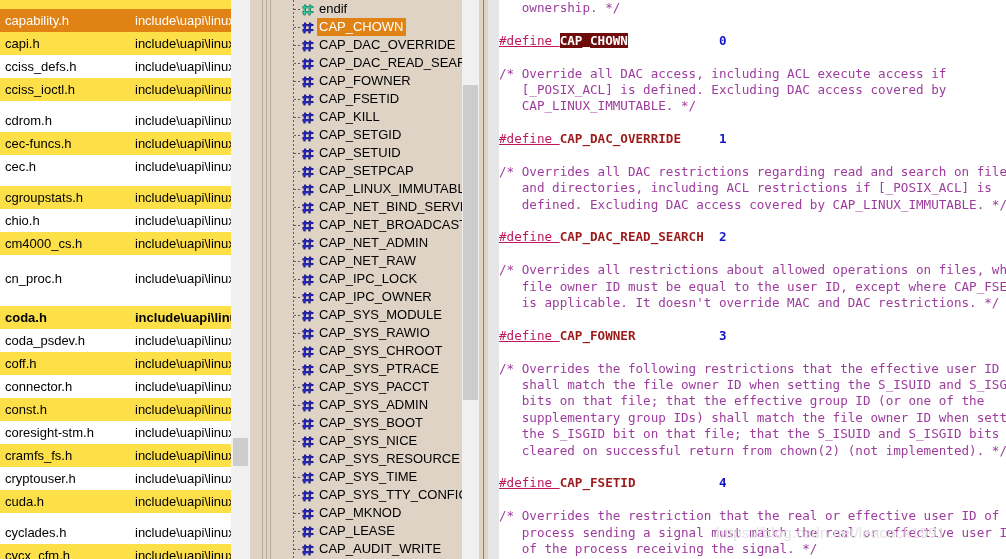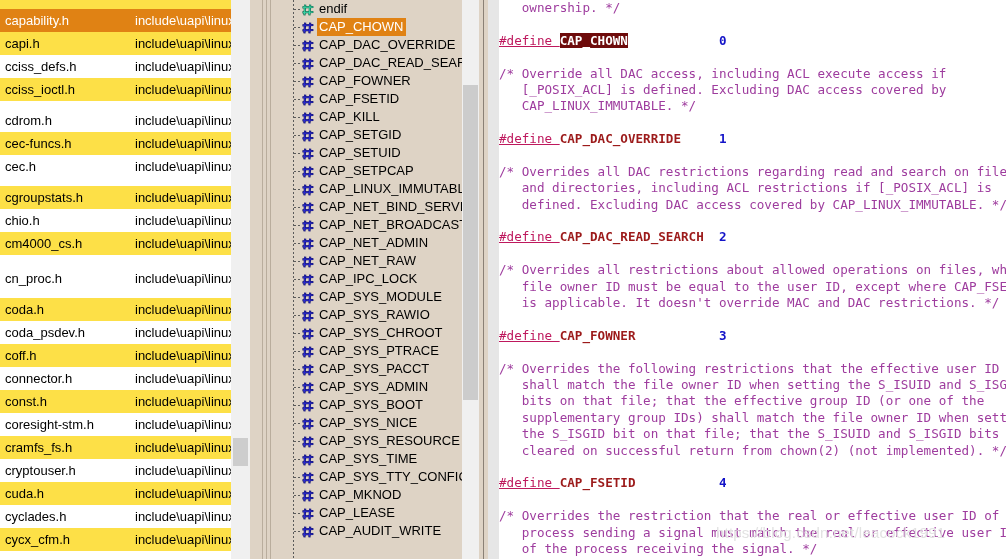--- a/index.html
+++ b/index.html
@@ -161,21 +161,21 @@
         <span class="file-path">include\uapi\linux</span>
       </div>
       <div class="file-row alt" style="margin-top: 0px;">
         <span class="file-name">cm4000_cs.h</span>
         <span class="file-path">include\uapi\linux</span>
       </div>
       <div class="file-row" style="margin-top: 12px;">
         <span class="file-name">cn_proc.h</span>
         <span class="file-path">include\uapi\linux</span>
       </div>
-      <div class="file-row alt" style="margin-top: 8px;">
+      <div class="file-row alt" style="margin-top: 16px; font-weight: bold;">
         <span class="file-name">coda.h</span>
         <span class="file-path">include\uapi\linux</span>
       </div>
       <div class="file-row" style="margin-top: 0px;">
         <span class="file-name">coda_psdev.h</span>
         <span class="file-path">include\uapi\linux</span>
       </div>
       <div class="file-row alt" style="margin-top: 0px;">
         <span class="file-name">coff.h</span>
         <span class="file-path">include\uapi\linux</span>
@@ -197,21 +197,21 @@
         <span class="file-path">include\uapi\linux</span>
       </div>
       <div class="file-row" style="margin-top: 0px;">
         <span class="file-name">cryptouser.h</span>
         <span class="file-path">include\uapi\linux</span>
       </div>
       <div class="file-row alt" style="margin-top: 0px;">
         <span class="file-name">cuda.h</span>
         <span class="file-path">include\uapi\linux</span>
       </div>
-      <div class="file-row" style="margin-top: 0px; border-radius: 8px;">
+      <div class="file-row" style="margin-top: 8px; border-radius: 8px;">
         <span class="file-name">cyclades.h</span>
         <span class="file-path">include\uapi\linux</span>
       </div>
       <div class="file-row alt" style="margin-top: 0px;">
         <span class="file-name">cycx_cfm.h</span>
         <span class="file-path">include\uapi\linux</span>
       </div>
       <div class="file-row" style="margin-top: 15px; padding-left: 8px;">
         <span class="file-name">dcbnl.h</span>
         <span class="file-path">include\uapi\linux</span>
@@ -463,20 +463,34 @@
         <span class="ico"><svg width="12" height="12" viewBox="0 0 12 12">
             <path d="M3.2 0.6 L2.4 11.4" stroke="#101070" stroke-width="2.2" fill="none"></path>
             <path d="M8.2 0.6 L7.4 11.4" stroke="#101070" stroke-width="2.2" fill="none"></path>
             <path d="M0.4 3.4 L11.4 3.0" stroke="#101070" stroke-width="2.2" fill="none"></path>
             <path d="M0.4 8.4 L11.4 8.0" stroke="#101070" stroke-width="2.2" fill="none"></path>
             <path d="M3.0 1.2 L2.4 10.6" stroke="#2b2bd0" stroke-width="1" fill="none"></path>
             <path d="M8.0 1.2 L7.4 10.6" stroke="#2b2bd0" stroke-width="1" fill="none"></path>
             <path d="M1.0 3.4 L10.8 3.1" stroke="#2b2bd0" stroke-width="1" fill="none"></path>
             <path d="M1.0 8.4 L10.8 8.1" stroke="#2b2bd0" stroke-width="1" fill="none"></path>
           </svg></span>
+        <span class="lbl">CAP_IPC_OWNER</span>
+      </div>
+      <div class="tree-row">
+        <span class="elbow"></span>
+        <span class="ico"><svg width="12" height="12" viewBox="0 0 12 12">
+            <path d="M3.2 0.6 L2.4 11.4" stroke="#101070" stroke-width="2.2" fill="none"></path>
+            <path d="M8.2 0.6 L7.4 11.4" stroke="#101070" stroke-width="2.2" fill="none"></path>
+            <path d="M0.4 3.4 L11.4 3.0" stroke="#101070" stroke-width="2.2" fill="none"></path>
+            <path d="M0.4 8.4 L11.4 8.0" stroke="#101070" stroke-width="2.2" fill="none"></path>
+            <path d="M3.0 1.2 L2.4 10.6" stroke="#2b2bd0" stroke-width="1" fill="none"></path>
+            <path d="M8.0 1.2 L7.4 10.6" stroke="#2b2bd0" stroke-width="1" fill="none"></path>
+            <path d="M1.0 3.4 L10.8 3.1" stroke="#2b2bd0" stroke-width="1" fill="none"></path>
+            <path d="M1.0 8.4 L10.8 8.1" stroke="#2b2bd0" stroke-width="1" fill="none"></path>
+          </svg></span>
         <span class="lbl">CAP_SYS_MODULE</span>
       </div>
       <div class="tree-row">
         <span class="elbow"></span>
         <span class="ico"><svg width="12" height="12" viewBox="0 0 12 12">
             <path d="M3.2 0.6 L2.4 11.4" stroke="#101070" stroke-width="2.2" fill="none"></path>
             <path d="M8.2 0.6 L7.4 11.4" stroke="#101070" stroke-width="2.2" fill="none"></path>
             <path d="M0.4 3.4 L11.4 3.0" stroke="#101070" stroke-width="2.2" fill="none"></path>
             <path d="M0.4 8.4 L11.4 8.0" stroke="#101070" stroke-width="2.2" fill="none"></path>
             <path d="M3.0 1.2 L2.4 10.6" stroke="#2b2bd0" stroke-width="1" fill="none"></path>

